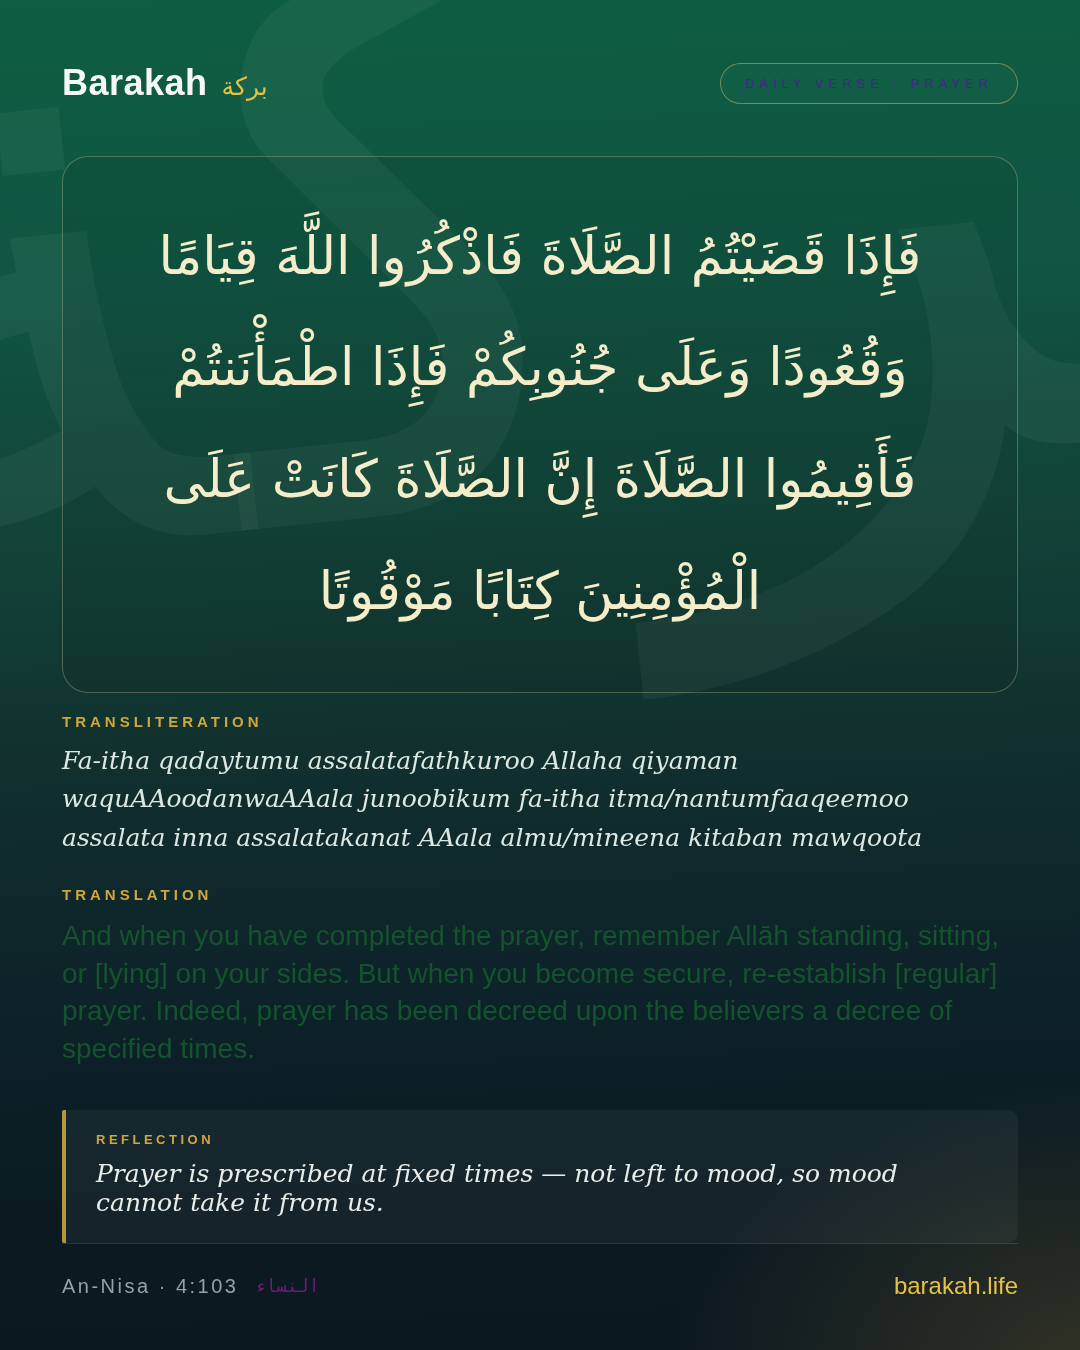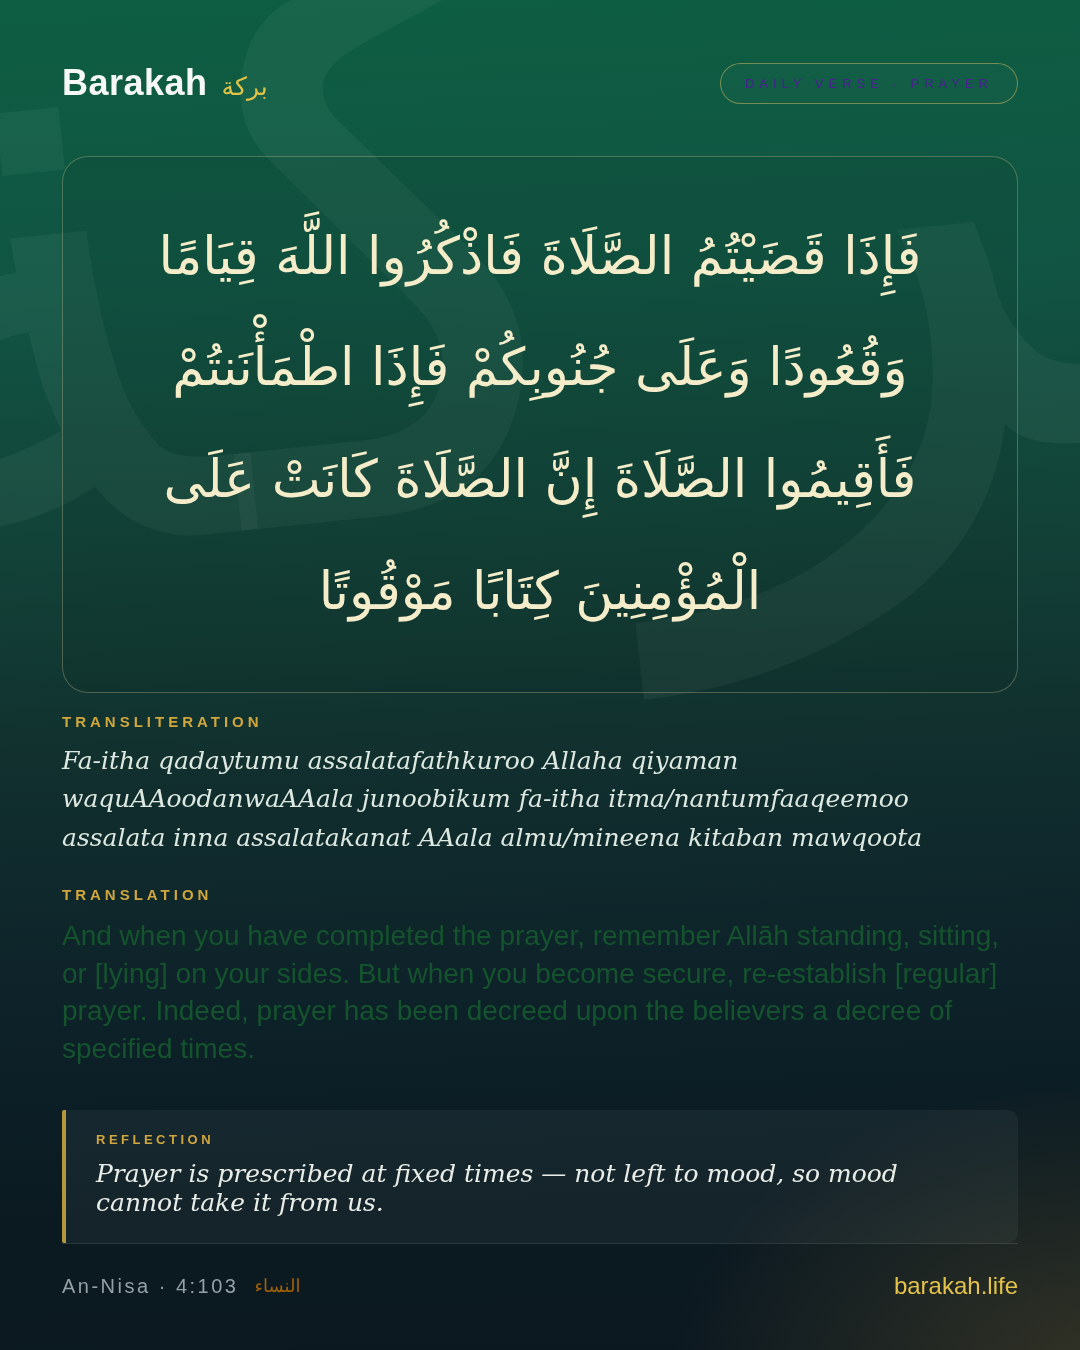--- a/index.html
+++ b/index.html
@@ -142,23 +142,23 @@
     align-items: center;
     justify-content: space-between;
   }
   .footer-left { display: flex; align-items: center; gap: 16px; }
   .footer-ref {
     font-size: 20px;
     letter-spacing: 2.5px;
     color: #95a1a5;
   }
   .footer-ref-arabic {
-    font-family: Liberation Sans, sans-serif;
+    font-family: Liberation Mono, monospace;
     font-size: 18px;
-    color: #a16207;
+    color: #701a75;
   }
   .footer-site {
     font-size: 24px;
     font-weight: 500;
     color: #e4c24a;
     text-decoration: none;
   }
 </style>
 </head>
 <body>

